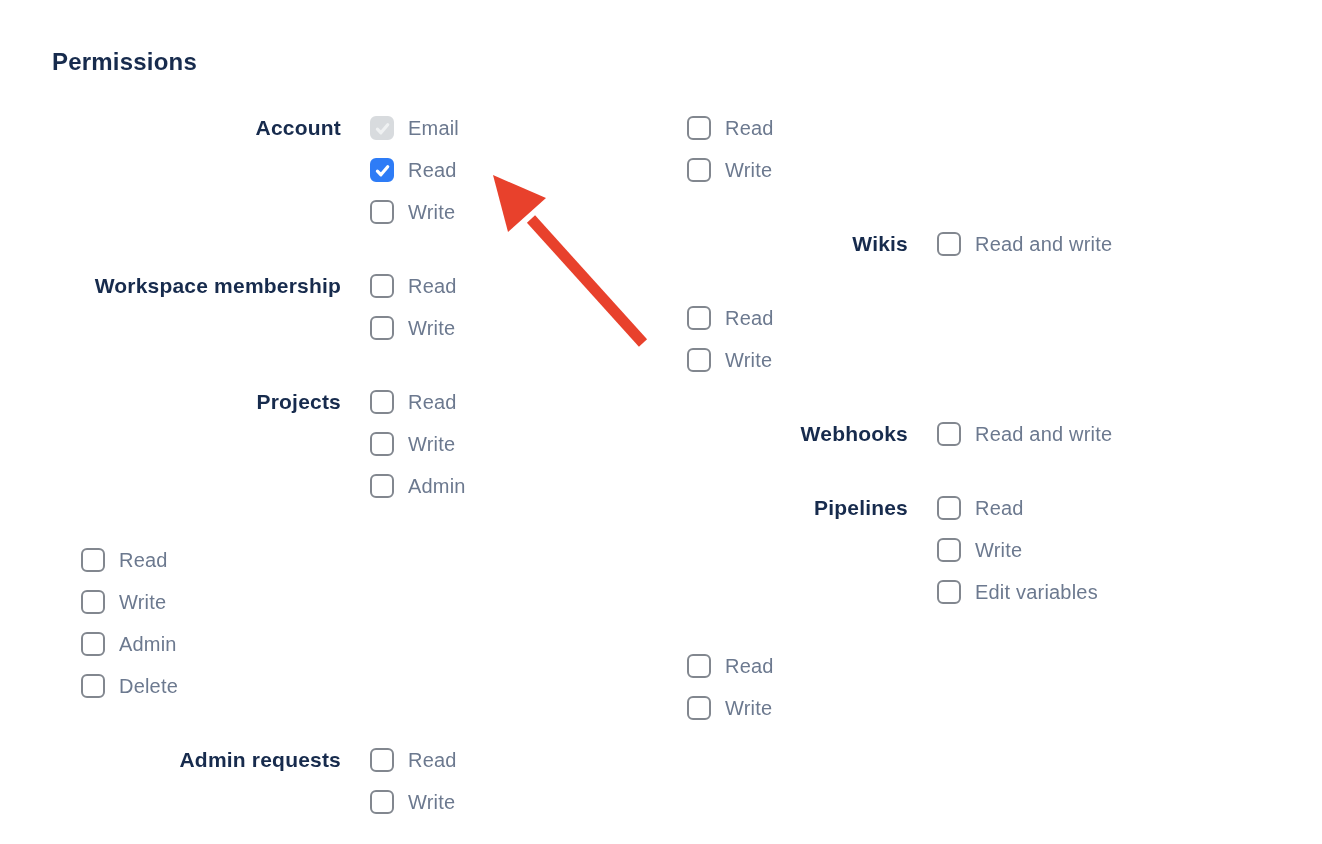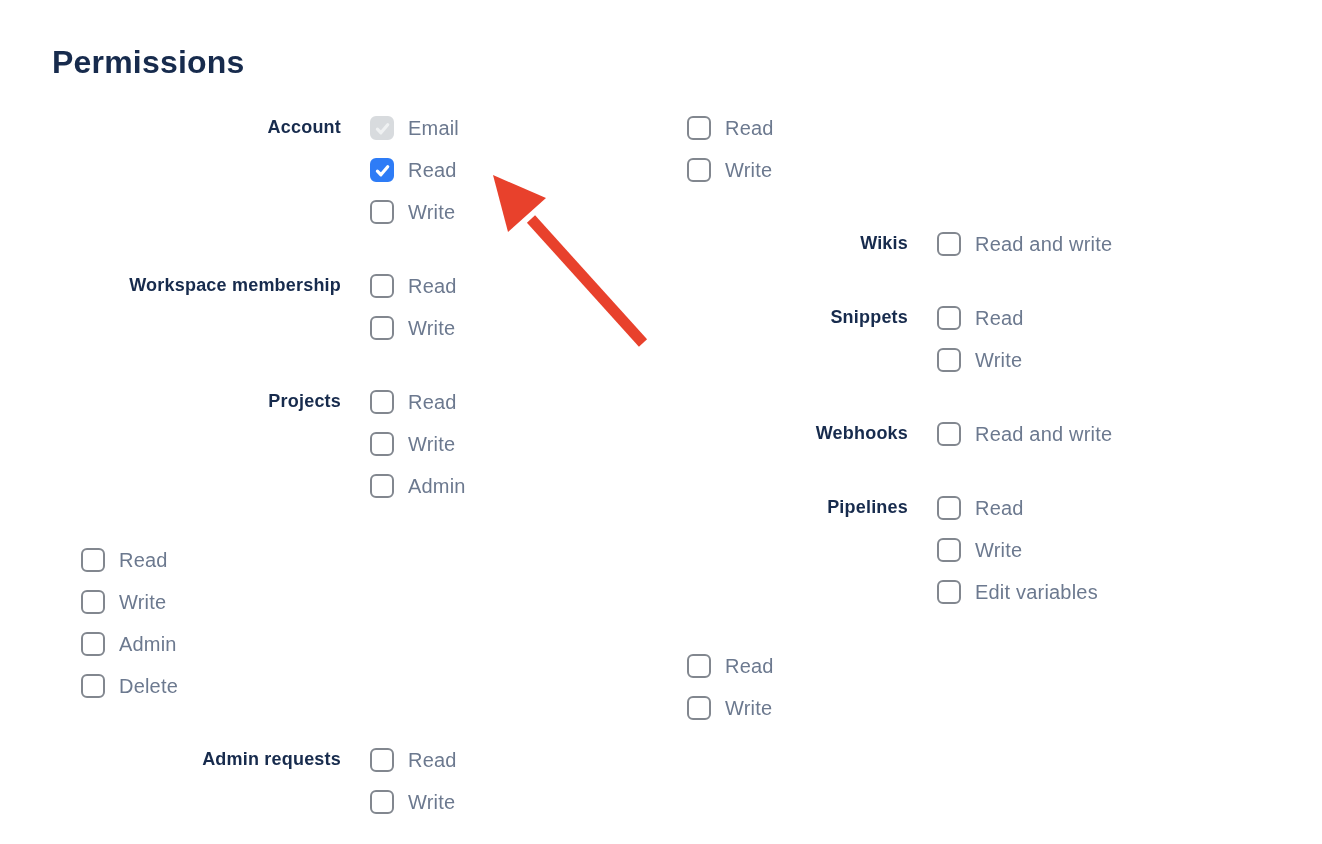--- a/index.html
+++ b/index.html
@@ -6,35 +6,35 @@
   html, body {
     margin: 0; padding: 0;
     width: 1322px; height: 844px;
     background: var(--background, #ffffff);
     font-family: "Liberation Sans", sans-serif;
     overflow: hidden;
   }
   .page { position: relative; padding: 46px 0 0 52px; width: 1322px; height: 844px; }
   h1.heading {
     margin: 0 0 38px 0;
-    font-size: 32px; line-height: 32px; font-weight: 700;
+    font-size: 24px; line-height: 32px; font-weight: 700;
     color: var(--heading, #172B4D);
     letter-spacing: 0.2px;
   }
   .columns { display: flex; align-items: flex-start; }
   .column { display: block; }
   .col-left { width: 606px; flex: 0 0 606px; }
   .col-right { flex: 1 1 auto; }
 
   .group { display: flex; align-items: flex-start; margin-bottom: 32px; }
   .group-label {
     flex: 0 0 auto;
     text-align: right;
     font-weight: 700;
-    font-size: 18px; line-height: 31px;
+    font-size: 21px; line-height: 31px;
     margin-top: -4px;
     color: var(--group-label, #172B4D);
     letter-spacing: 0.2px;
   }
   .col-left .group-label { width: 289px; }
   .col-right .group-label { width: 250px; }
   .option-stack { margin-left: 29px; }
 
   .option-row { display: flex; align-items: center; height: 24px; margin-bottom: 18px; }
   .checkbox {
@@ -233,21 +233,20 @@
   <div class="option-row">
     <span class="checkbox">
       
     </span>
     <span class="option-label">Read and write</span>
   </div>
 </div>
   </div>
 
   <div class="group">
-    <div class="group-label">Snippets</div>
     <div class="option-stack">
   <div class="option-row">
     <span class="checkbox">
       
     </span>
     <span class="option-label">Read</span>
   </div>
 
   <div class="option-row">
     <span class="checkbox">

